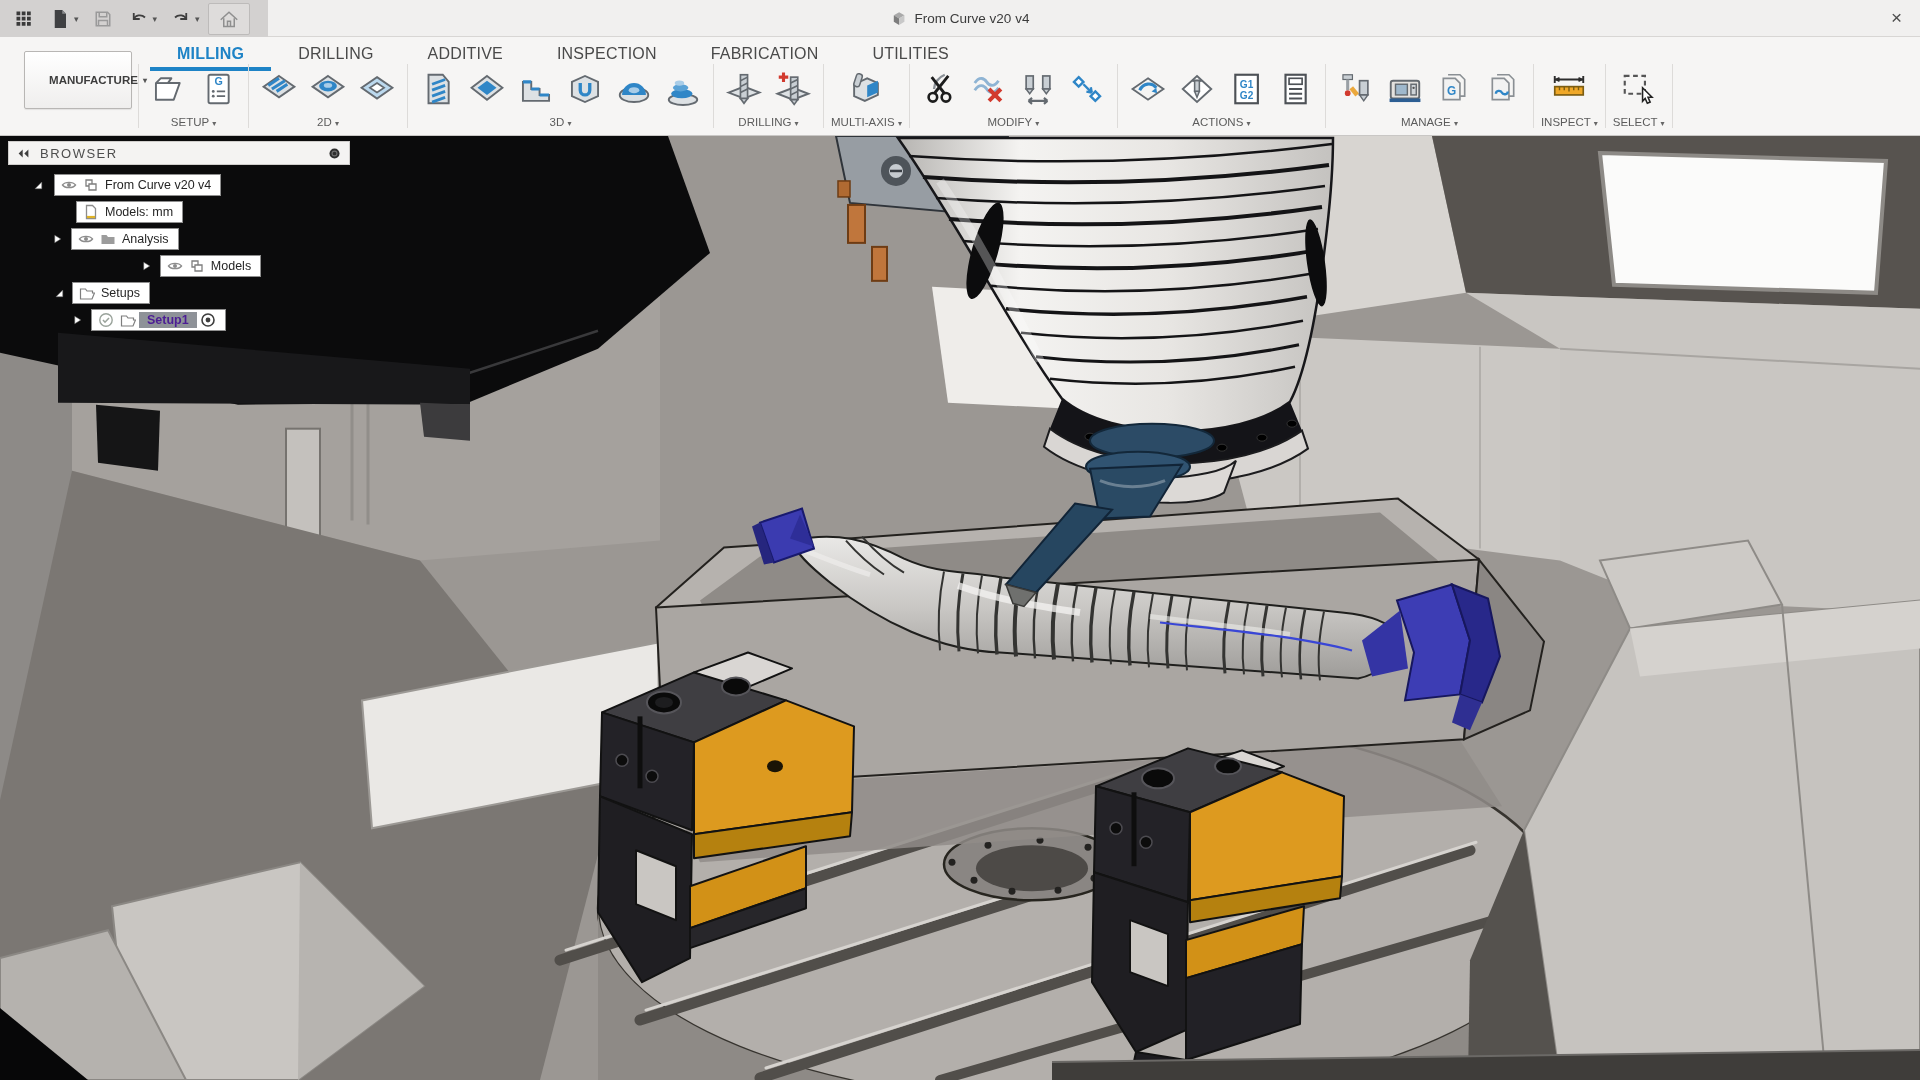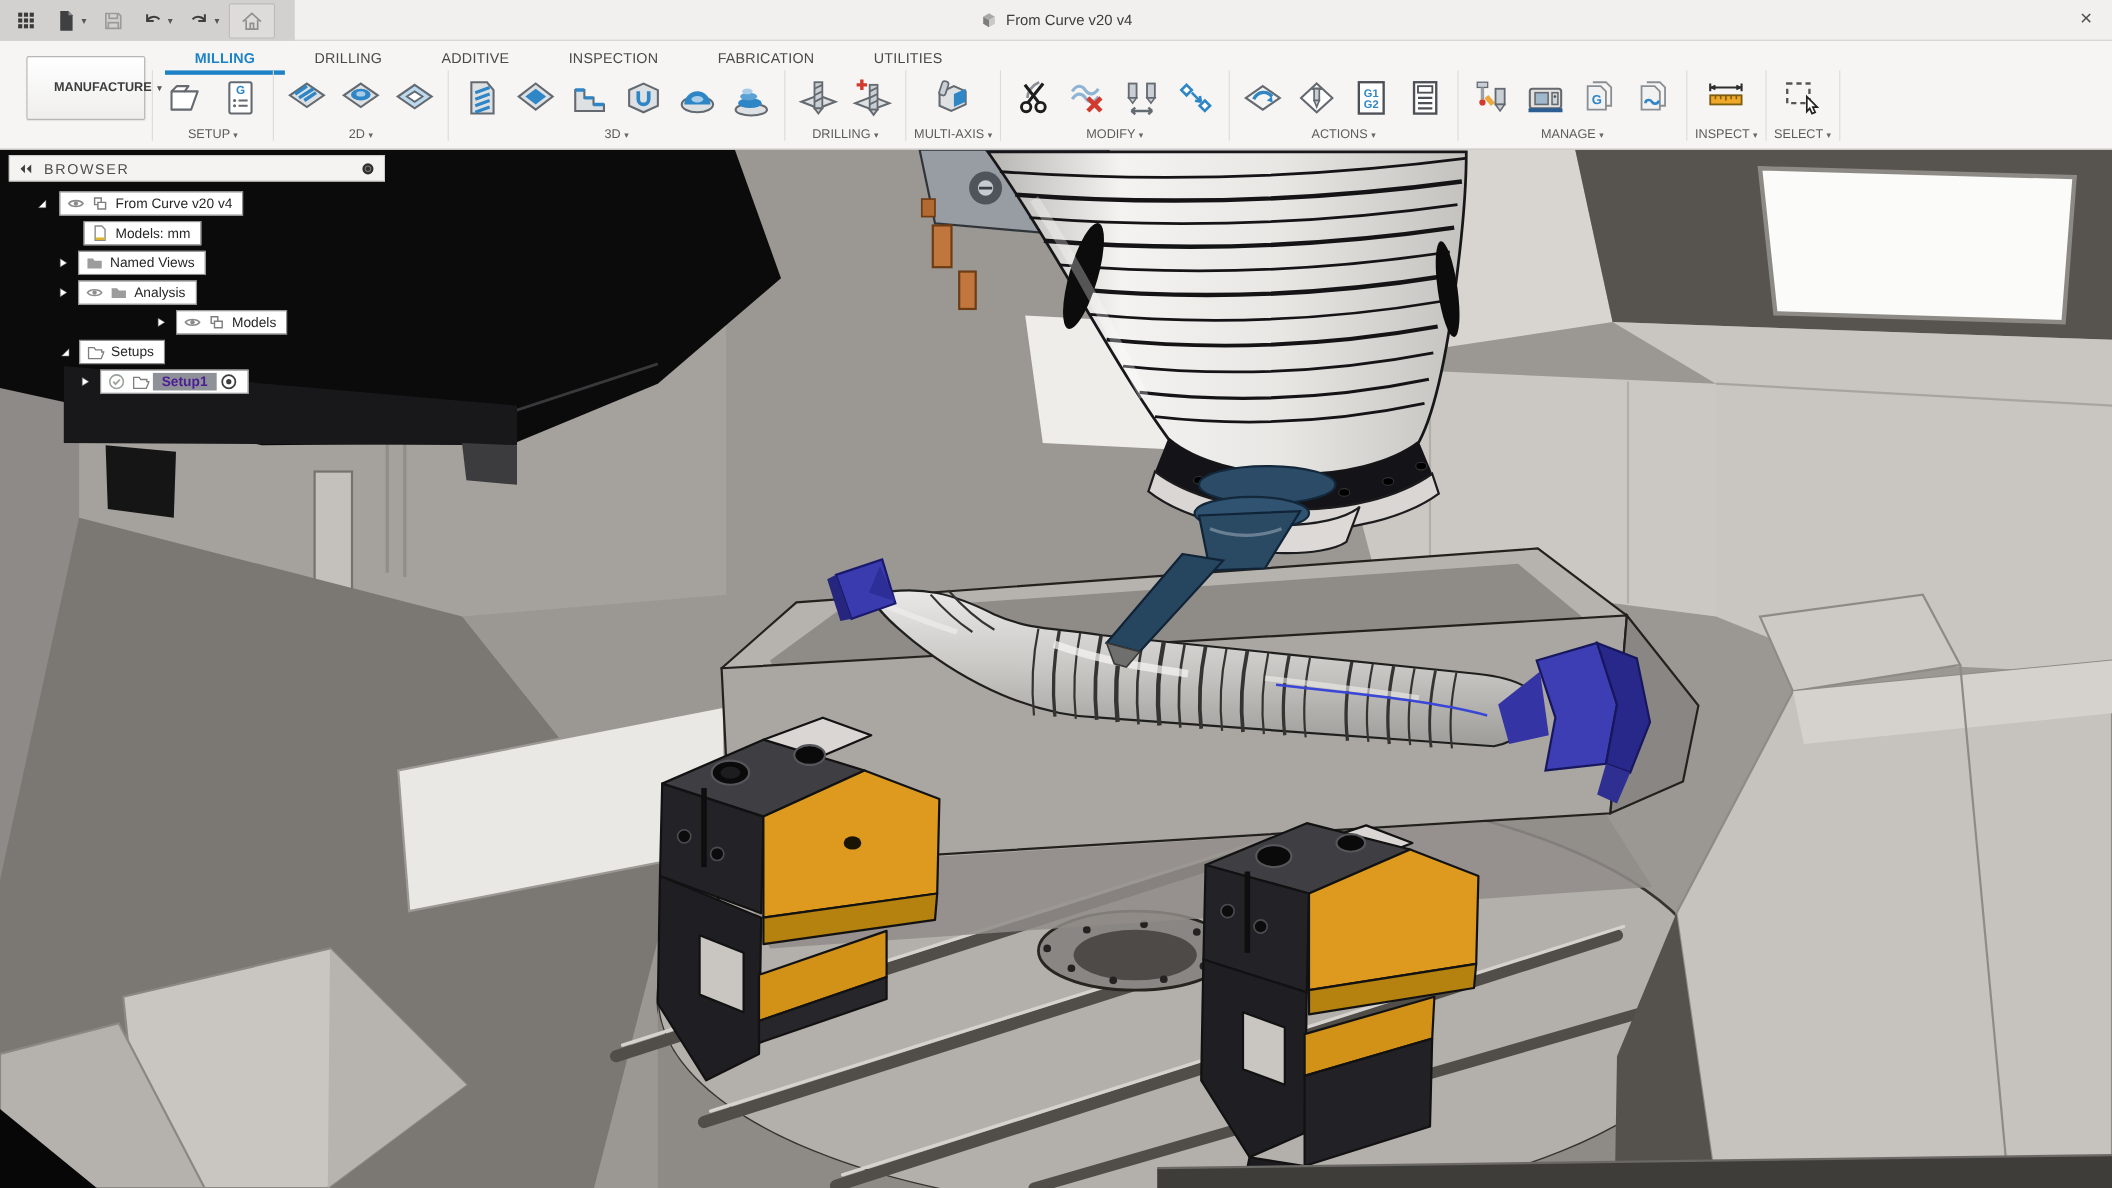--- a/index.html
+++ b/index.html
@@ -12,21 +12,21 @@
   .qcaret { font-size:9px; color:#555; margin-left:2px; }
   .qbtn.boxed { background:#dedcdb; border:1px solid #bdbbba; border-radius:2px; padding:0 8px; height:32px; }
   .title-center { position:absolute; left:50%; top:0; transform:translateX(-50%); height:37px; display:flex; align-items:center; gap:7px; font-size:13.5px; color:#3c3c3c; }
   .title-center svg { width:17px; height:17px; }
   .close-x { position:absolute; right:12px; top:4px; font-size:19px; color:#4e4e4e; cursor:pointer; line-height:1; padding:4px 6px; }
   
   .ribbon { position:absolute; left:0; top:37px; width:1920px; height:99px; background:#f6f5f4; border-bottom:1px solid #c9c7c5; z-index:19; }
   .wsbtn { position:absolute; left:24px; top:14px; width:108px; height:58px; background:linear-gradient(#ffffff,#efeeed); border:1px solid #b8b6b4; border-radius:2px; font-size:11.5px; font-weight:bold; color:#3d3d3d; display:flex; align-items:center; justify-content:center; gap:5px; cursor:pointer; box-shadow:0 1px 1px rgba(0,0,0,.08);padding-left:40px; }
   .wsbtn .car { font-size:8px; color:#555; }
   .tabs { position:absolute; left:150px; top:2px; display:flex; }
-  .tab { padding:6px 27px 4px; font-size:13px; color:#4a4a4a; letter-spacing:.2px; cursor:pointer; border-bottom:4px solid transparent; }
+  .tab { padding:6px 27px 4px; font-size:16px; color:#4a4a4a; letter-spacing:.2px; cursor:pointer; border-bottom:4px solid transparent; }
   .tab.active { color:#1e83c6; font-weight:bold; border-bottom-color:#1e83c6; }
   .groups { position:absolute; left:138px; top:27px; display:flex; align-items:flex-start; }
   .rgroup { display:flex; flex-direction:column; align-items:center; padding:0 7px; border-right:1px solid #ddDBd9; }
   .rgroup:first-child { border-left:1px solid #ddDBd9; }
   .gicons { display:flex; gap:3px; height:50px; align-items:center; }
   .ricon { width:46px; height:46px; display:flex; align-items:center; justify-content:center; cursor:pointer; border-radius:2px; }
   .ricon svg { width:38px; height:38px; }
   .glabel { font-size:11.5px; color:#5c5c5c; margin-top:2px; white-space:nowrap; cursor:pointer; }
   .glabel .car { font-size:8px; color:#666; }
   
@@ -639,85 +639,71 @@
       </div>
       <div class="brow" style="padding-left: 41px;">
         <span class="expander">
           <svg viewBox="0 0 16 16">
             <path d="M5 3l8 5-8 5z" fill="#fff" stroke="#666" stroke-width="0.7"></path>
           </svg>
         </span>
         <span style="width: 6px; flex: 0 0 auto;"></span>
         <span class="chip">
           <svg viewBox="0 0 16 16">
+            <path d="M1.5 8C4 4.5 12 4.5 14.5 8 12 11.5 4 11.5 1.5 8z" fill="none" stroke="#8c8c8c" stroke-width="1.4"></path>
+            <circle cx="8" cy="8" r="2" fill="#8c8c8c"></circle>
+          </svg>
+          <svg viewBox="0 0 16 16">
             <path d="M1.5 4h5l1.5 2h6.5v7h-13z" fill="#9c9c9c"></path>
           </svg>
-          <span>Named Views</span>
-        </span>
-      </div>
-      <div class="brow" style="padding-left: 41px;">
+          <span>Analysis</span>
+        </span>
+      </div>
+      <div class="brow" style="padding-left: 41px; justify-content: center;">
         <span class="expander">
           <svg viewBox="0 0 16 16">
             <path d="M5 3l8 5-8 5z" fill="#fff" stroke="#666" stroke-width="0.7"></path>
           </svg>
         </span>
         <span style="width: 6px; flex: 0 0 auto;"></span>
         <span class="chip">
           <svg viewBox="0 0 16 16">
             <path d="M1.5 8C4 4.5 12 4.5 14.5 8 12 11.5 4 11.5 1.5 8z" fill="none" stroke="#8c8c8c" stroke-width="1.4"></path>
             <circle cx="8" cy="8" r="2" fill="#8c8c8c"></circle>
           </svg>
           <svg viewBox="0 0 16 16">
-            <path d="M1.5 4h5l1.5 2h6.5v7h-13z" fill="#9c9c9c"></path>
-          </svg>
-          <span>Analysis</span>
-        </span>
-      </div>
-      <div class="brow" style="padding-left: 41px; justify-content: center;">
+            <path d="M3 3h6v6H3z" fill="#fff" stroke="#7e7e7e" stroke-width="1.3"></path>
+            <path d="M6 7h7v6H6z" fill="#fff" stroke="#7e7e7e" stroke-width="1.3"></path>
+          </svg>
+          <span>Models</span>
+        </span>
+      </div>
+      <div class="brow" style="padding-left: 43px;">
+        <span class="expander">
+          <svg viewBox="0 0 16 16">
+            <path d="M4 13L13 4v9z" fill="#fff" stroke="#666" stroke-width="0.7"></path>
+          </svg>
+        </span>
+        <span style="width: 5px; flex: 0 0 auto;"></span>
+        <span class="chip">
+          <svg viewBox="0 0 16 16">
+            <path d="M1.5 4h5l1.5 2h5.5v2h2l-2.5 6H1.5z" fill="#fff" stroke="#7e7e7e" stroke-width="1.2"></path>
+          </svg>
+          <span>Setups</span>
+        </span>
+      </div>
+      <div class="brow" style="padding-left: 61px;">
         <span class="expander">
           <svg viewBox="0 0 16 16">
             <path d="M5 3l8 5-8 5z" fill="#fff" stroke="#666" stroke-width="0.7"></path>
           </svg>
         </span>
         <span style="width: 6px; flex: 0 0 auto;"></span>
         <span class="chip">
           <svg viewBox="0 0 16 16">
-            <path d="M1.5 8C4 4.5 12 4.5 14.5 8 12 11.5 4 11.5 1.5 8z" fill="none" stroke="#8c8c8c" stroke-width="1.4"></path>
-            <circle cx="8" cy="8" r="2" fill="#8c8c8c"></circle>
-          </svg>
-          <svg viewBox="0 0 16 16">
-            <path d="M3 3h6v6H3z" fill="#fff" stroke="#7e7e7e" stroke-width="1.3"></path>
-            <path d="M6 7h7v6H6z" fill="#fff" stroke="#7e7e7e" stroke-width="1.3"></path>
-          </svg>
-          <span>Models</span>
-        </span>
-      </div>
-      <div class="brow" style="padding-left: 43px;">
-        <span class="expander">
-          <svg viewBox="0 0 16 16">
-            <path d="M4 13L13 4v9z" fill="#fff" stroke="#666" stroke-width="0.7"></path>
-          </svg>
-        </span>
-        <span style="width: 5px; flex: 0 0 auto;"></span>
-        <span class="chip">
-          <svg viewBox="0 0 16 16">
-            <path d="M1.5 4h5l1.5 2h5.5v2h2l-2.5 6H1.5z" fill="#fff" stroke="#7e7e7e" stroke-width="1.2"></path>
-          </svg>
-          <span>Setups</span>
-        </span>
-      </div>
-      <div class="brow" style="padding-left: 61px;">
-        <span class="expander">
-          <svg viewBox="0 0 16 16">
-            <path d="M5 3l8 5-8 5z" fill="#fff" stroke="#666" stroke-width="0.7"></path>
-          </svg>
-        </span>
-        <span style="width: 6px; flex: 0 0 auto;"></span>
-        <span class="chip">
-          <svg viewBox="0 0 16 16">
             <circle cx="8" cy="8" r="6.2" fill="none" stroke="#9aa39b" stroke-width="1.4"></circle>
             <path d="M5 8l2 2.2L11 6" fill="none" stroke="#9aa39b" stroke-width="1.6"></path>
           </svg>
           <svg viewBox="0 0 16 16">
             <path d="M1.5 4h5l1.5 2h5.5v2h2l-2.5 6H1.5z" fill="#fff" stroke="#7e7e7e" stroke-width="1.2"></path>
           </svg>
           <span class="sel">Setup1</span>
           <svg viewBox="0 0 16 16">
             <circle cx="8" cy="8" r="6" fill="none" stroke="#3e3e3e" stroke-width="1.6"></circle>
             <circle cx="8" cy="8" r="2.4" fill="#3e3e3e"></circle>

